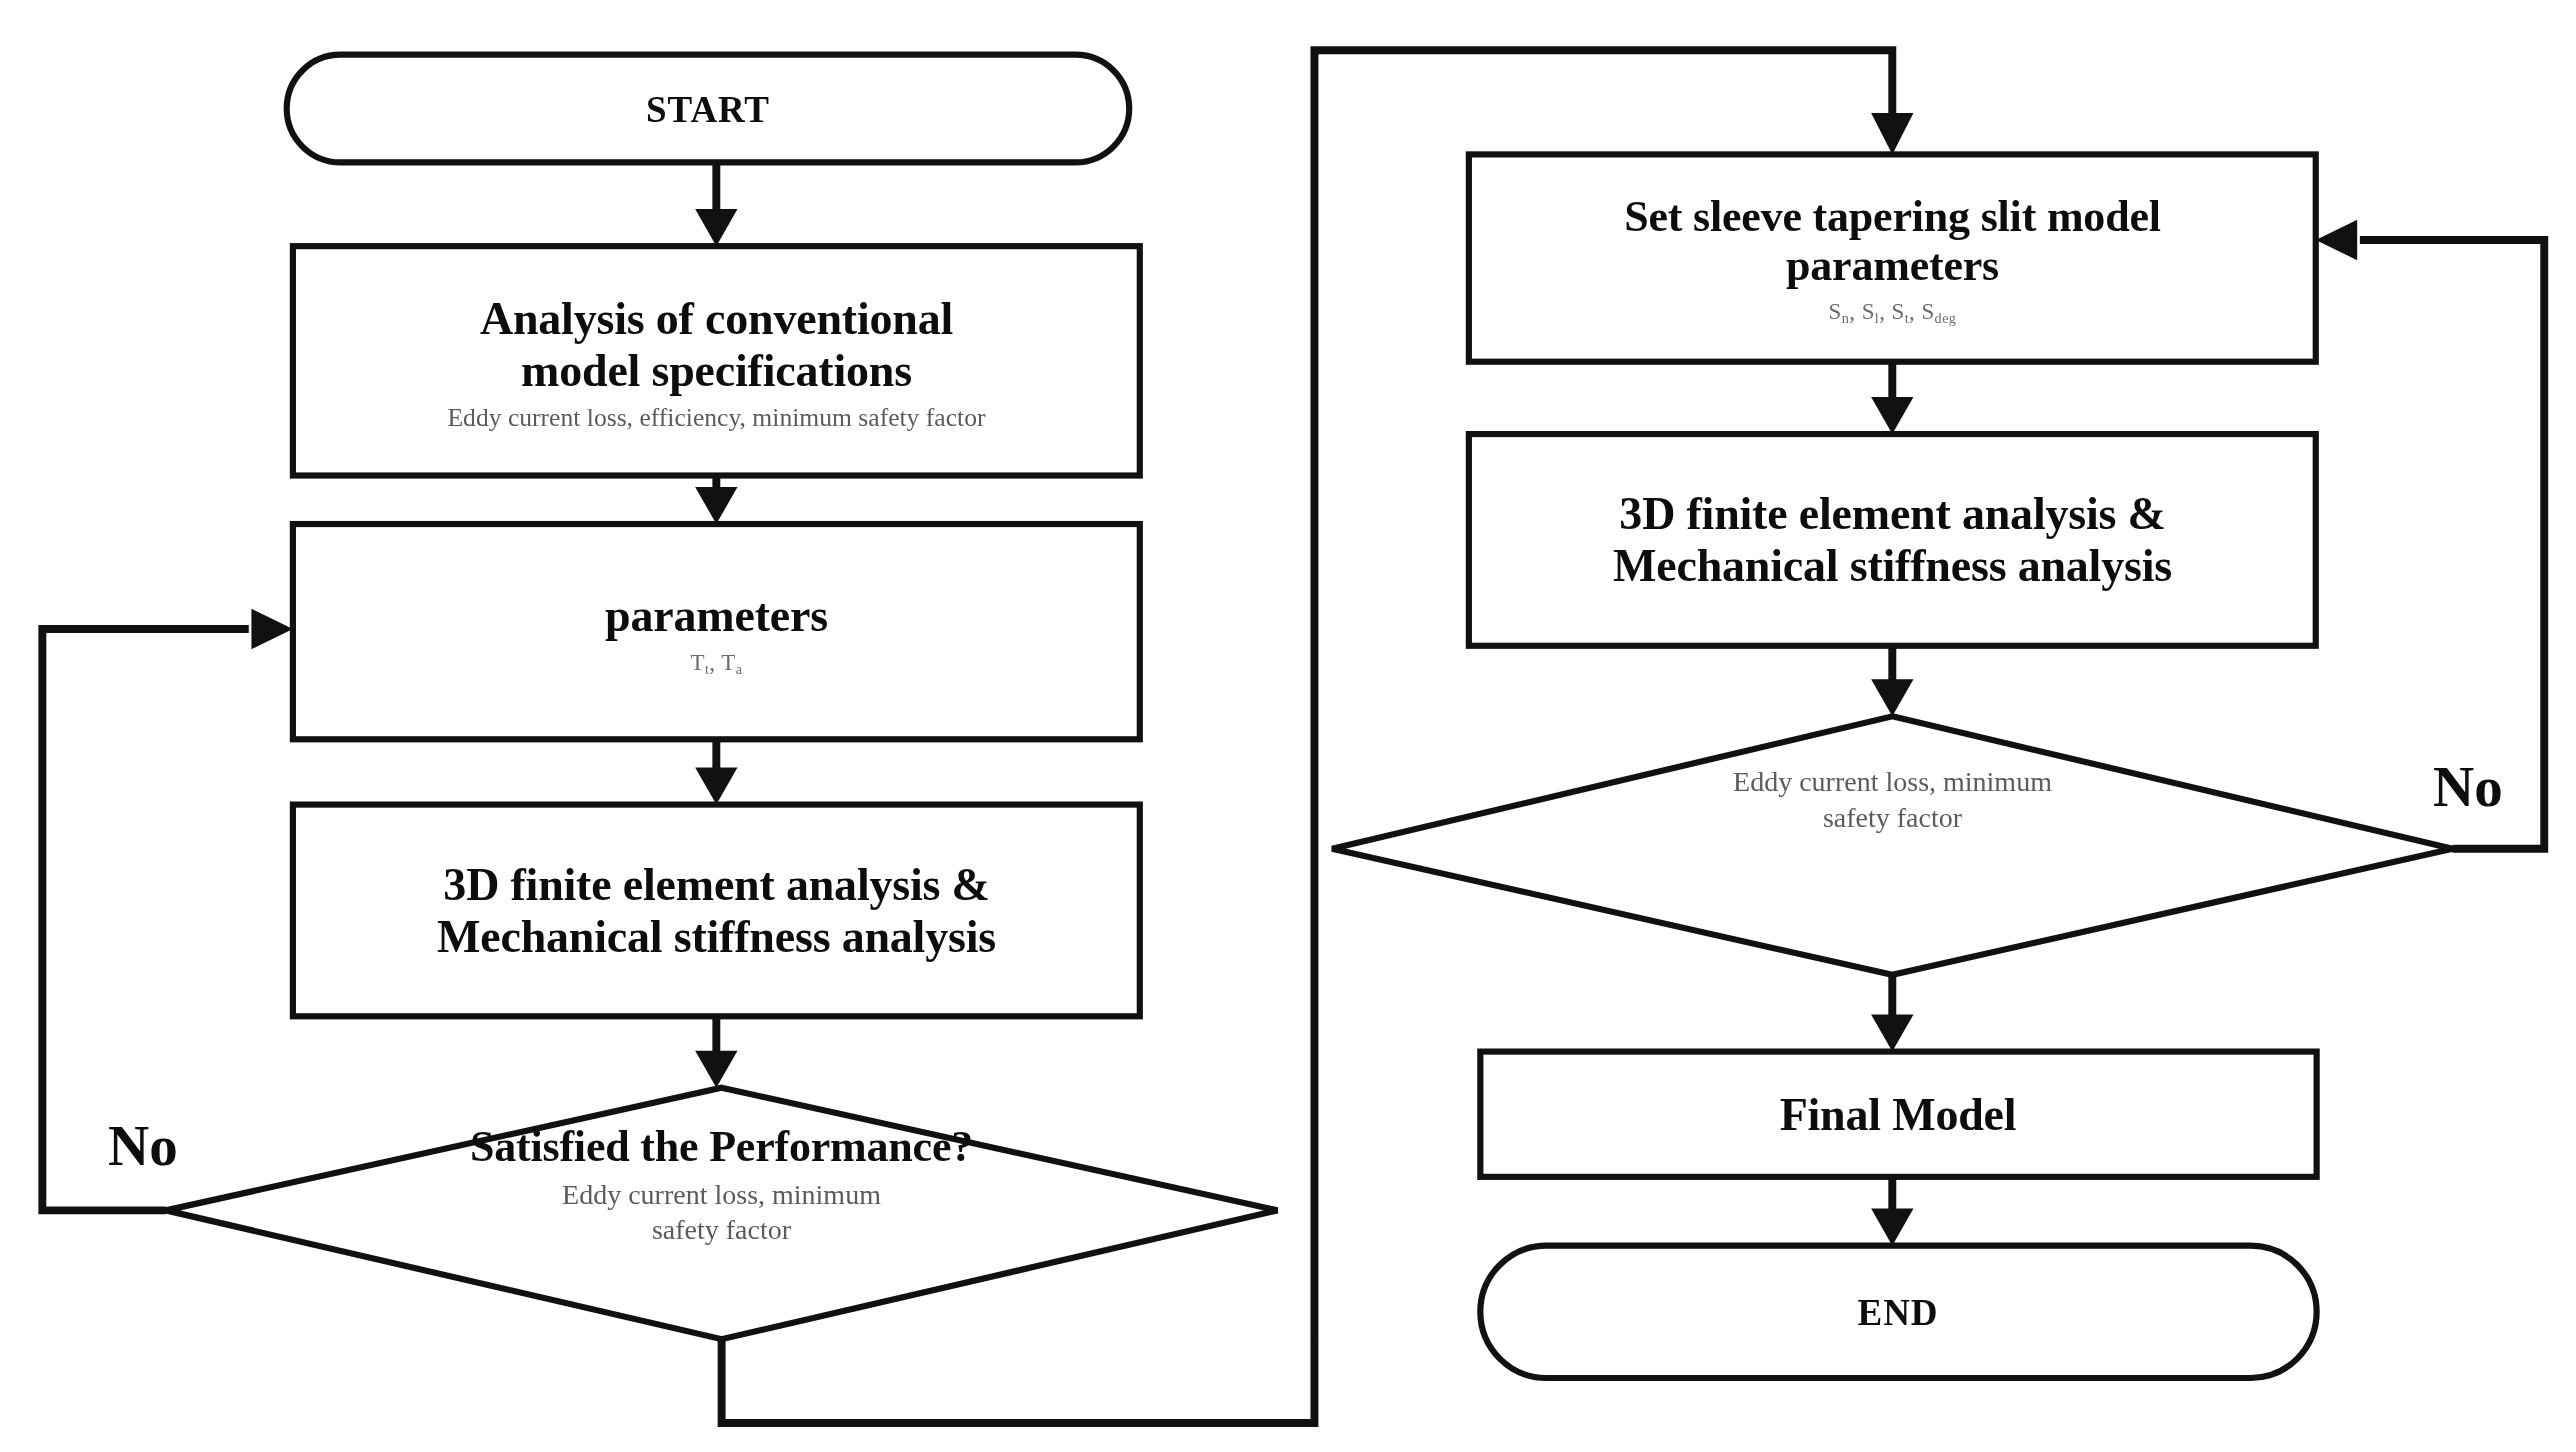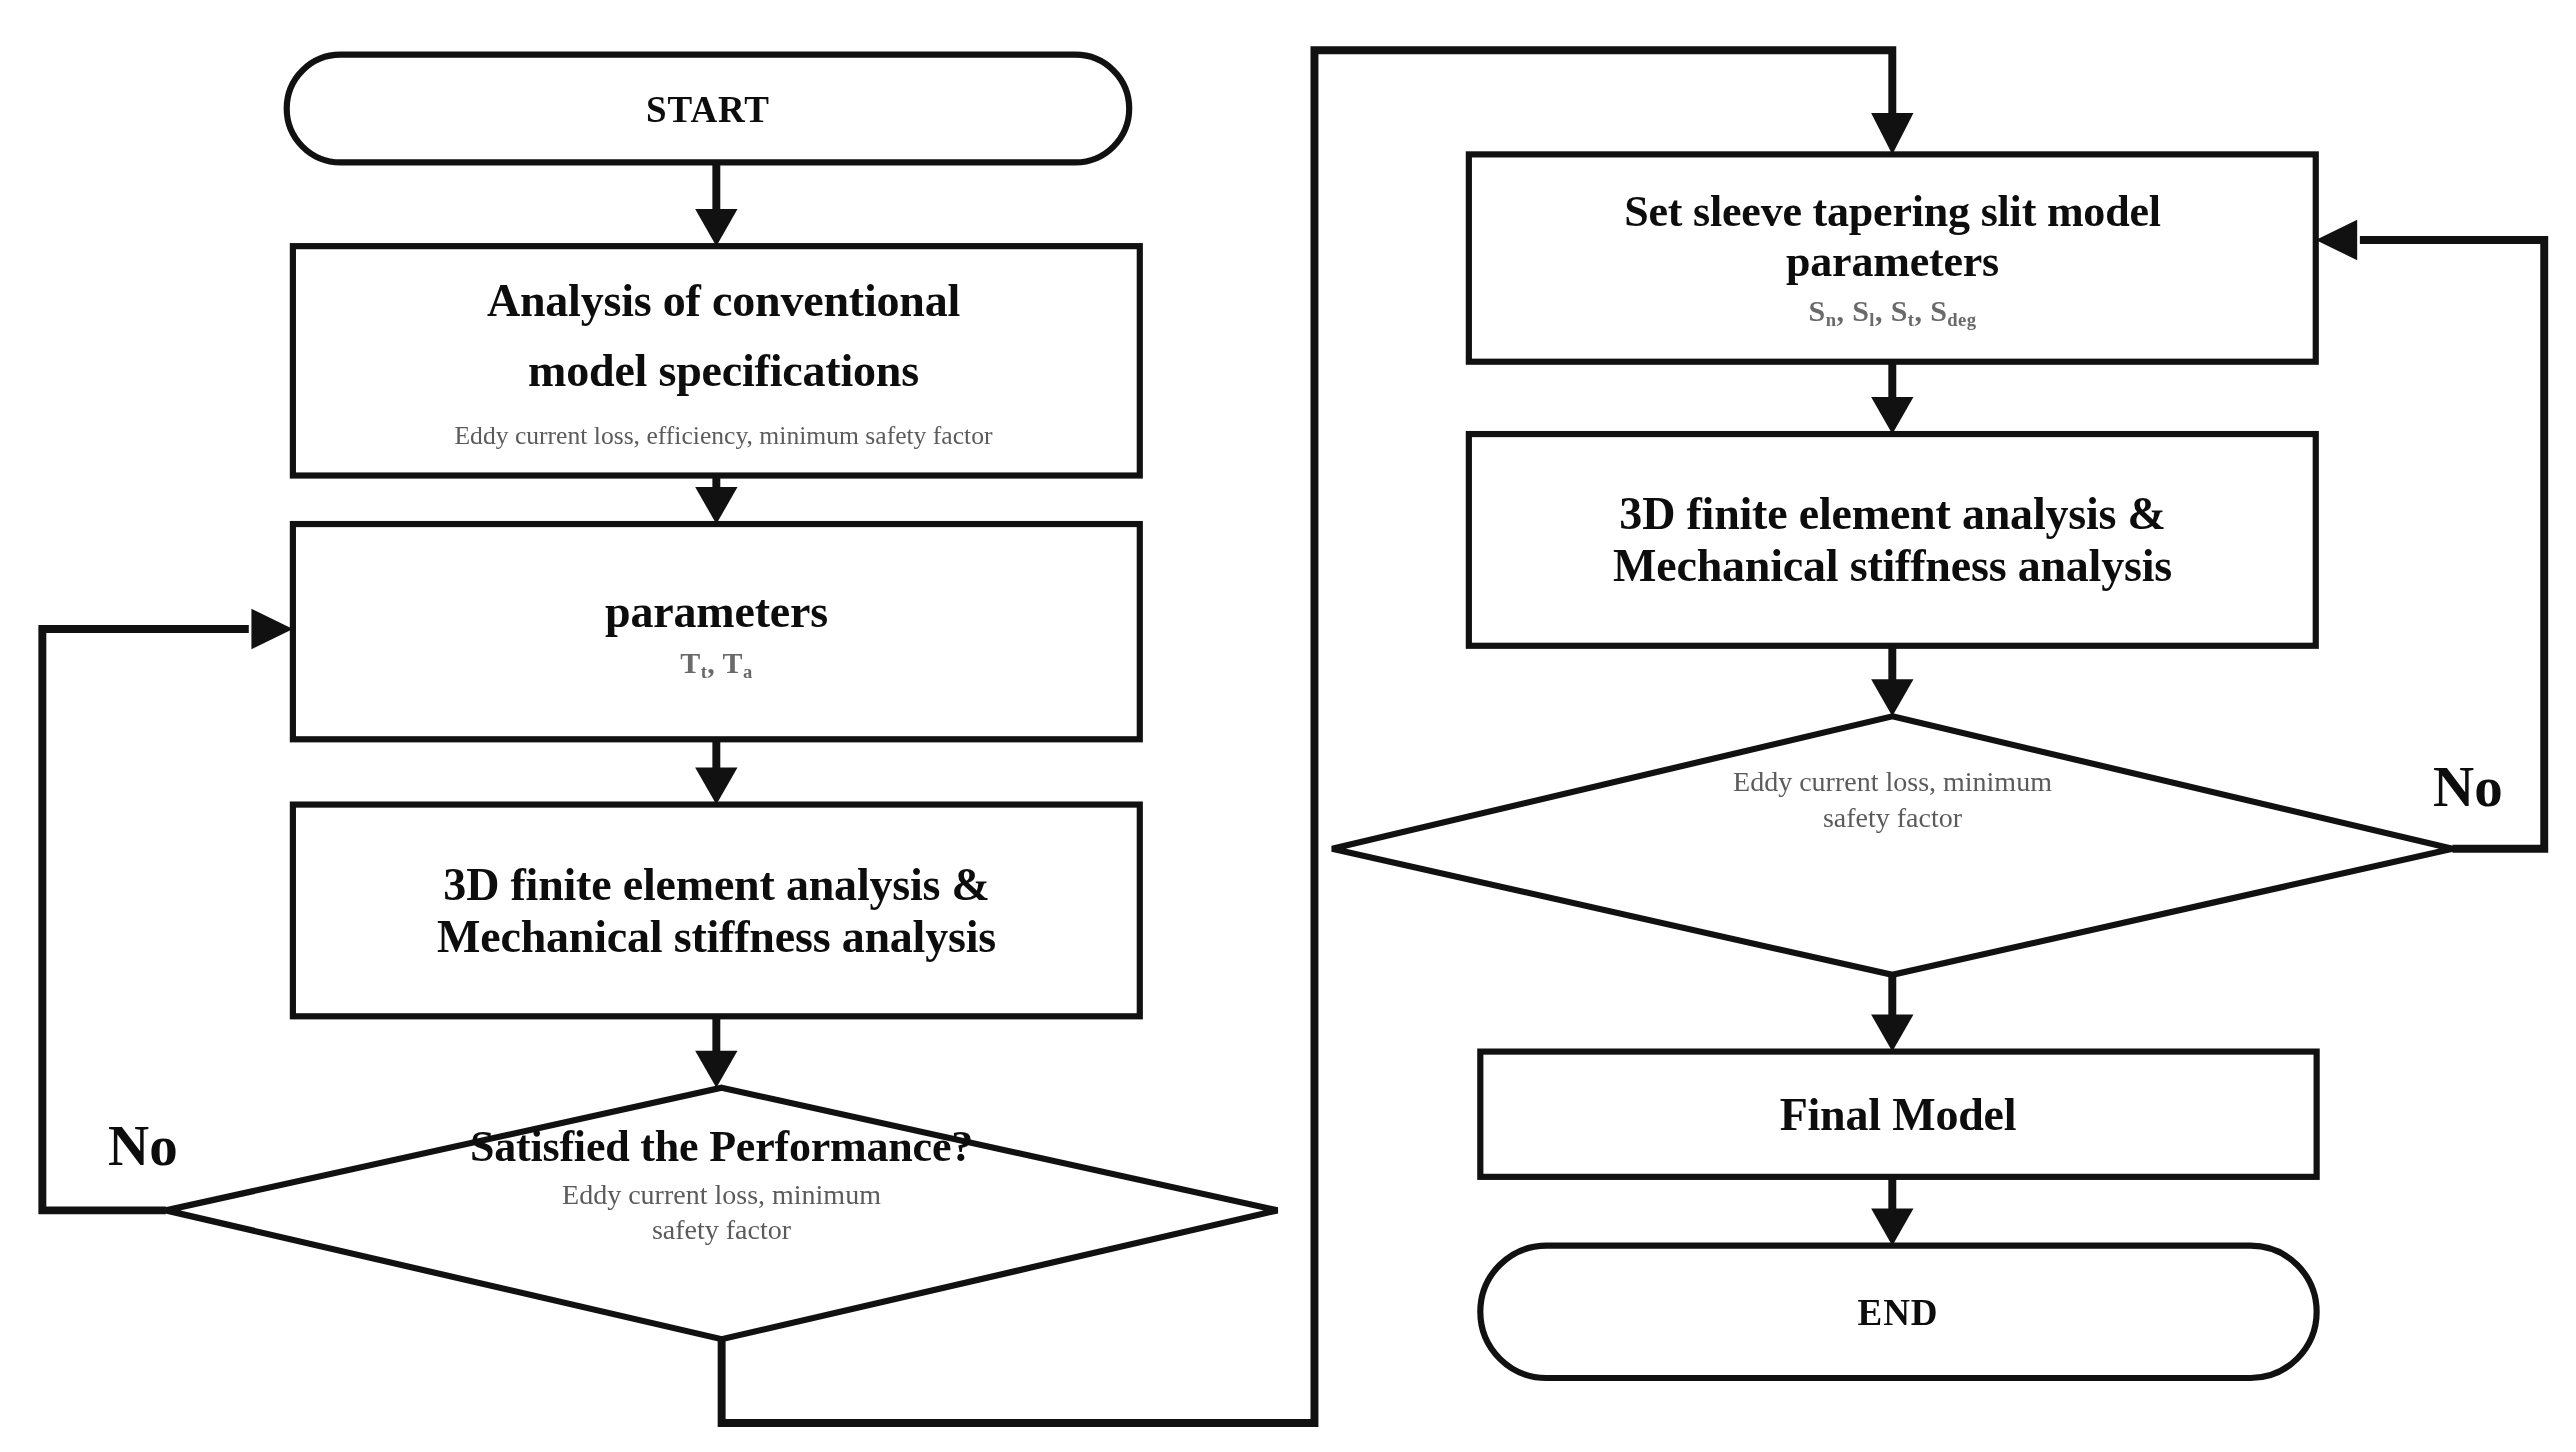--- a/index.html
+++ b/index.html
@@ -64,23 +64,23 @@
   .t-46 { font-size: 44px; font-family: Liberation Serif, serif; }
   .subtitle {
     font-weight: normal;
     color: #5b5b5b;
     line-height: 1.2;
     margin-top: 6.2px;
   }
   .s-28 { font-size: 25.6px; }
   .s-26 { font-size: 28px; }
   .sub-params {
-    font-weight: bold;
+    font-weight: normal;
     color: #6a6a6a;
-    font-size: 30px;
+    font-size: 23px;
     margin-top: 8px;
     letter-spacing: 0.4px;
   }
   .sub-params sub {
     font-size: 0.62em;
     vertical-align: -0.28em;
   }
   .edge-label {
     position: absolute;
     font-weight: bold;
@@ -154,21 +154,21 @@
 
     <line class="conn" x1="2145" y1="1334" x2="2145" y2="1385"></line>
     <polygon class="arrowhead" points="2145,1412 2121,1370 2169,1370"></polygon>
 
   </svg>
 
   <div class="node-text" style="left:287px; top:55px; width:842px; height:108px;">
     <span class="terminator-label">START</span>
   </div>
 
-  <div class="node-text" style="left:300px; top:246px; width:847px; height:229px; padding:12.4px 8.8px 7px;gap:18px;">
+  <div class="node-text" style="left:293px; top:246px; width:847px; height:229px; padding:12.4px 8.8px 7px;">
     <span class="title-main t-48">Analysis of conventional</span>
     <span class="title-main t-48">model specifications</span>
     <span class="subtitle s-28">Eddy current loss, efficiency, minimum safety factor</span>
   </div>
 
   <div class="node-text" style="left:293px; top:524px; width:847px; height:215px; padding:10.6px 8.8px 5.3px;">
     <span class="title-main t-48">parameters</span>
     <span class="sub-params">
       <span>T</span><sub>t</sub><span>, </span><span>T</span><sub>a</sub>
     </span>

